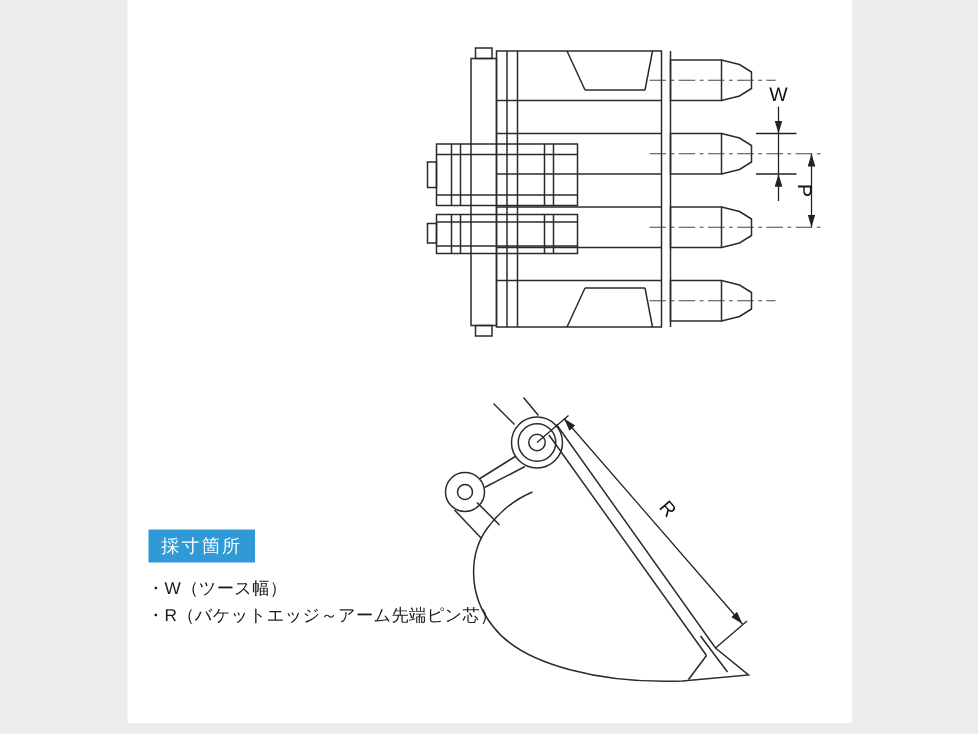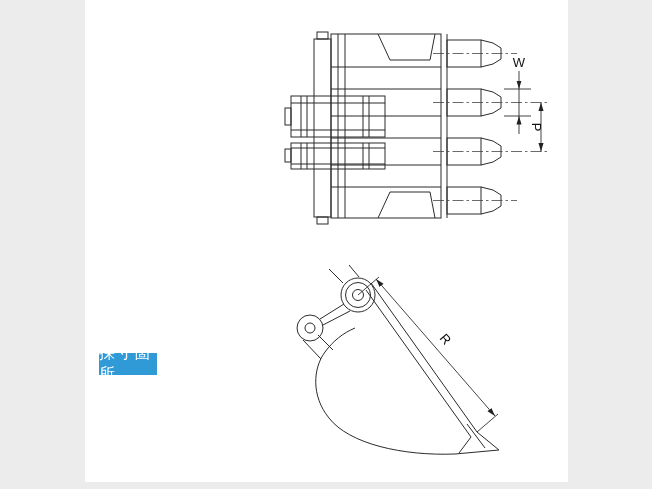--- a/index.html
+++ b/index.html
@@ -3,22 +3,22 @@
 <meta charset="utf-8">
 <style>
   * { margin:0; padding:0; box-sizing:border-box; }
   html,body { background:#ececec; }
   body { font-family:"Liberation Sans","DejaVu Sans",sans-serif; }
   .page { position:relative; width:652px; height:489px; background:#ececec; overflow:hidden; }
   .canvas { position:absolute; left:85px; top:0; width:483px; height:482px; background:#ffffff; }
   .top-view { position:absolute; left:198px; top:3px; }
   .side-view { position:absolute; left:198px; top:262px; }
   .measure-label {
-    position:absolute; left:14px; top:353px; width:58px; height:22px;
-    background:var(--accent-blue,#2f9ad6); color:#fff; font-size:16px;
+    position:absolute; left:14px; top:353px; width:71px; height:22px;
+    background:var(--accent-blue,#2f9ad6); color:#fff; font-size:12px;
     display:flex; align-items:center; justify-content:center; letter-spacing:1.5px;
   }
   .legend { position:absolute; left:13px; top:385px; list-style:none; }
   .legend li { font-size:11.5px; color:#1a1a1a; line-height:17.5px; letter-spacing:.2px; white-space:nowrap; }
   .ln { stroke:#2b2b2b; stroke-width:1; fill:none; }
   .cl { stroke:#454545; stroke-width:.8; stroke-dasharray:11 3 2.5 3; fill:none; }
   .dm { stroke:#222; stroke-width:.85; fill:none; }
   text.lbl { font-family:"Liberation Sans",sans-serif; font-size:13px; fill:#111; stroke:none; }
 </style>
 </head>
@@ -152,16 +152,18 @@
         <line class="dm" x1="75" y1="33" x2="96" y2="15"></line>
         <line class="dm" x1="194" y1="170" x2="215" y2="152"></line>
         <line class="dm" x1="93" y1="17" x2="212" y2="154" marker-start="url(#ah2)" marker-end="url(#ah2)"></line>
         <text class="lbl" x="159" y="80" text-anchor="middle" transform="rotate(49 159 80)">R</text>
       </g>
     </svg>
 
     <div class="measure-label">採寸箇所</div>
 
     <ul class="legend">
+      <li>・W（ツース幅）</li>
+      <li>・R（バケットエッジ～アーム先端ピン芯）</li>
     </ul>
 
   </div>
 </div>
 
 </body></html>

